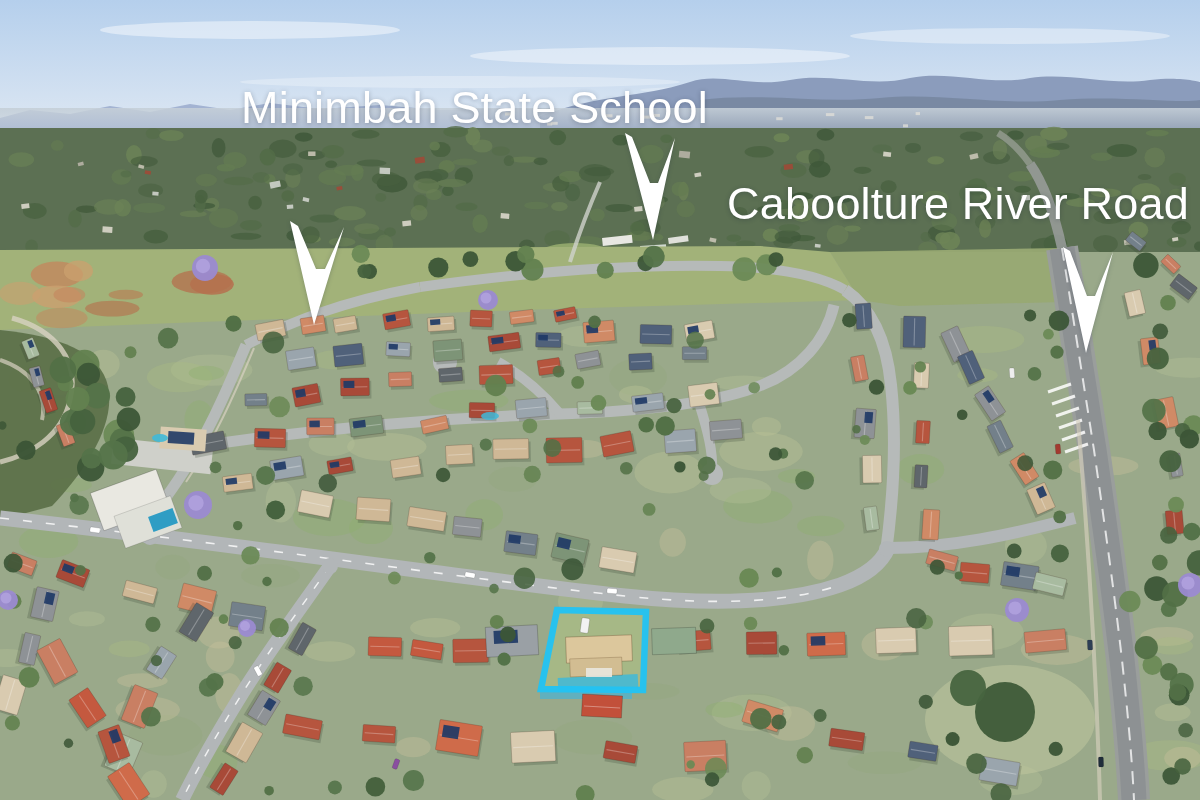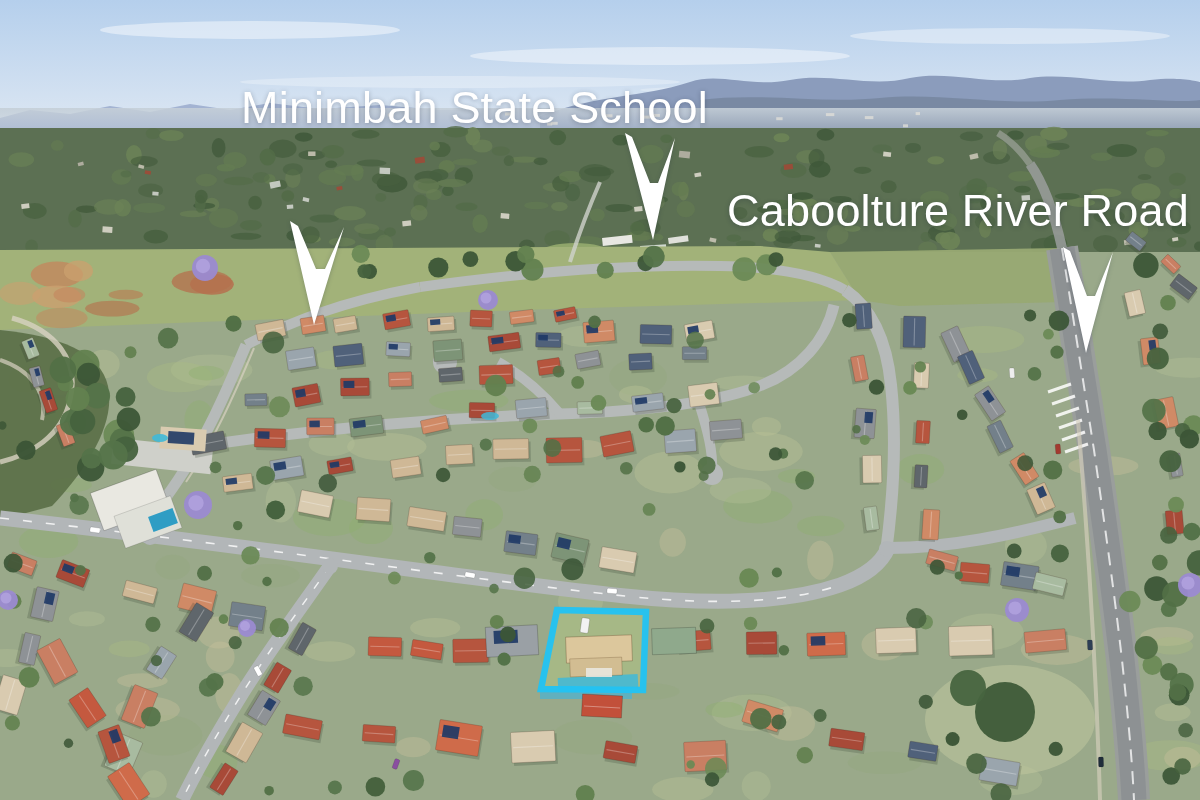--- a/index.html
+++ b/index.html
@@ -4,21 +4,21 @@
 <style>
   html,body{margin:0;padding:0;background:#444;}
   .stage{position:relative;width:1200px;height:800px;overflow:hidden;
          font-family:"Liberation Sans",sans-serif;background:#9aa98a;padding-left:48px;}
   .stage svg{position:absolute;left:0;top:0;}
   .label{position:absolute;color:#ffffff;font-size:45px;font-weight:400;line-height:1;
          white-space:nowrap;letter-spacing:0.2px;
          text-shadow:0 1px 5px rgba(25,35,55,0.30);}
   #lbl-school{left:241px;top:85px;}
   #lbl-walkers{left:64px;top:167px;}
-  #lbl-caboolture{left:727px;top:188px;text-align:right;}
+  #lbl-caboolture{left:727px;top:181px;text-align:right;}
   .annotation-arrow{filter:drop-shadow(0 1px 2px rgba(25,35,55,0.25));}
 </style>
 </head>
 <body>
 
 <div class="stage">
 
   <svg id="scene" width="1200" height="800" viewBox="0 0 1200 800">
     <defs>
       <linearGradient id="skyG" x1="0" y1="0" x2="0" y2="1">

